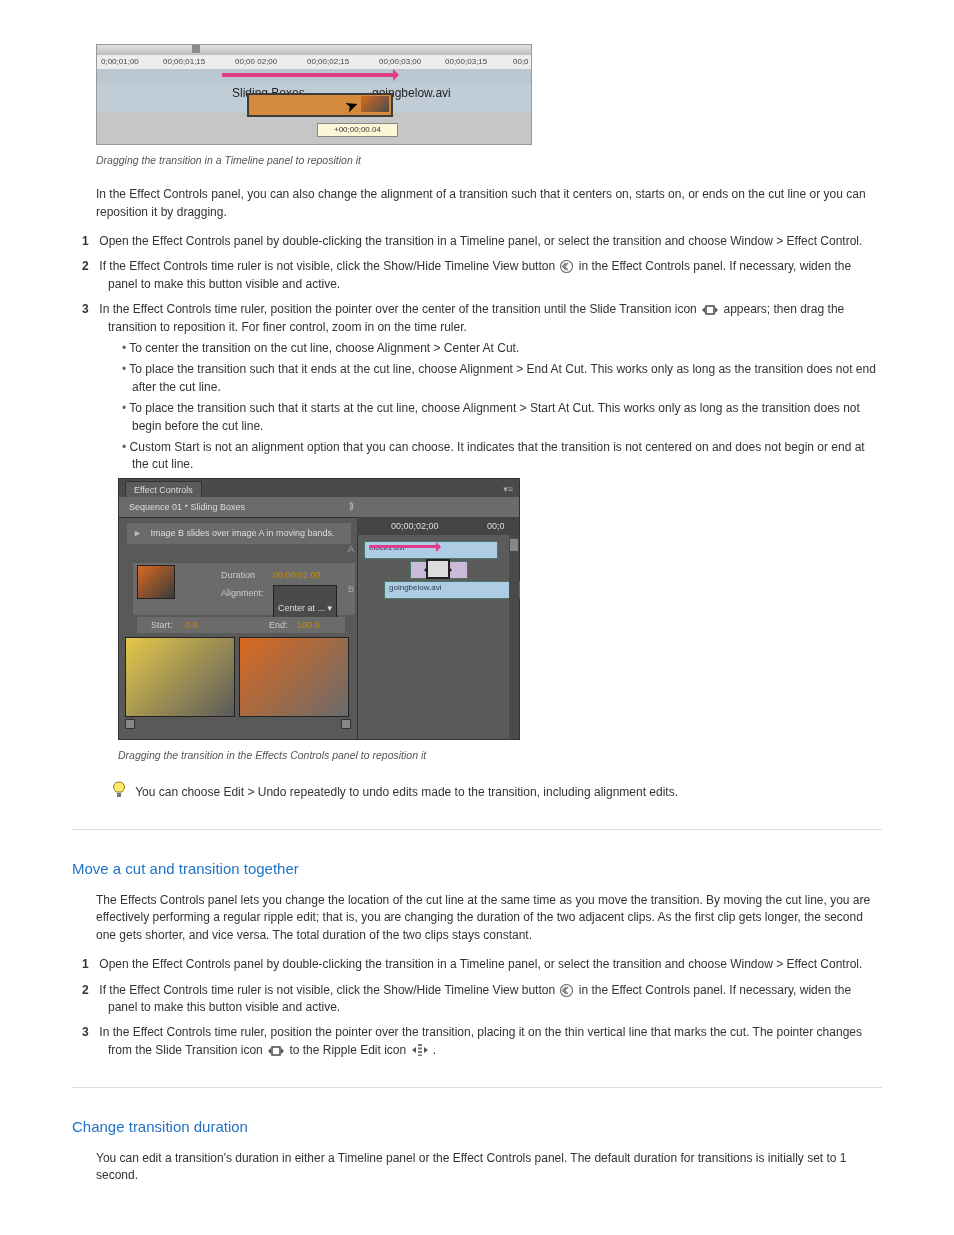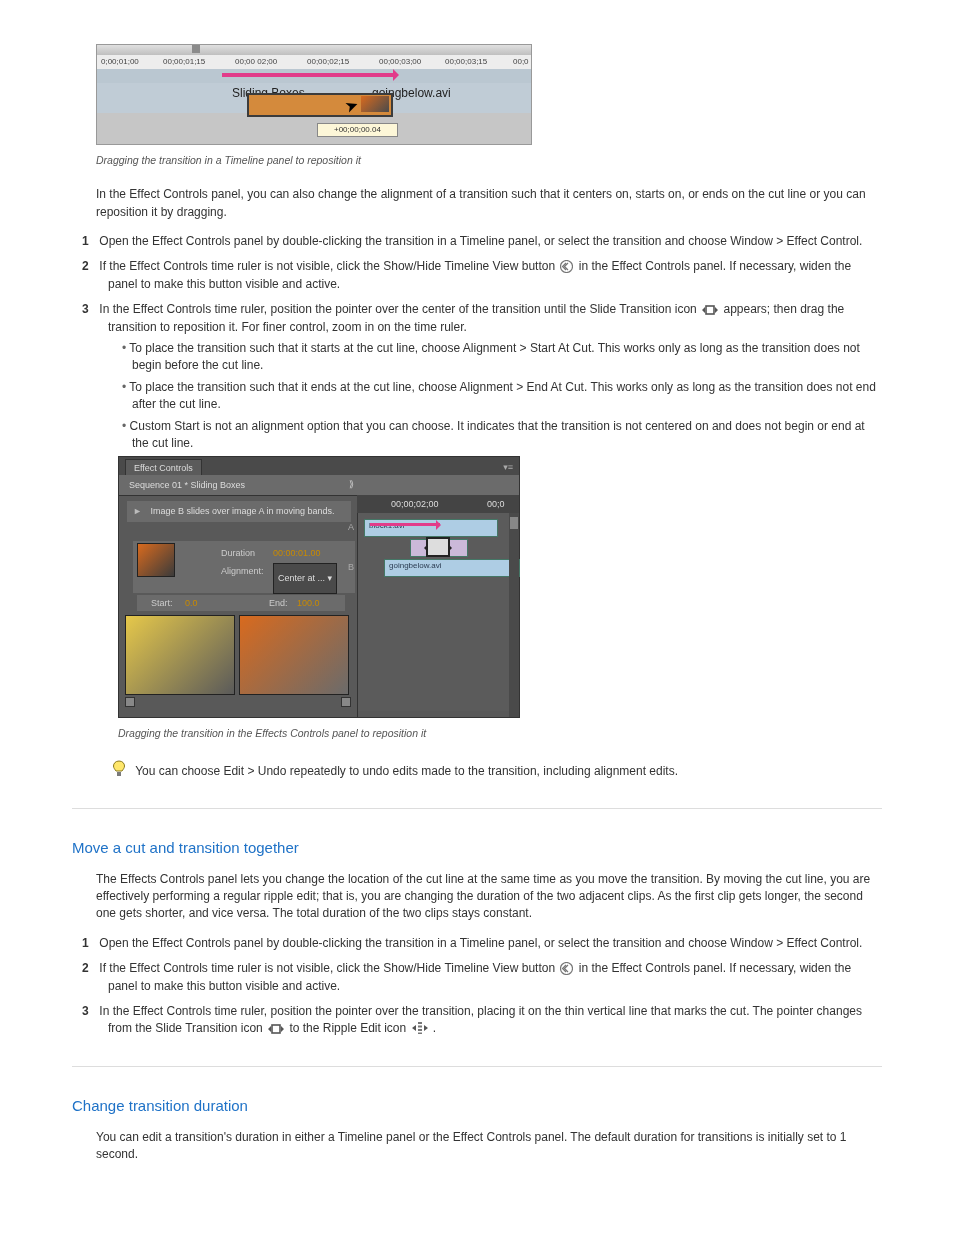--- a/index.html
+++ b/index.html
@@ -50,21 +50,21 @@
   .ec .left{position:absolute;left:0;top:38px;width:238px;bottom:0;border-right:1px solid #333}
   .ec .right{position:absolute;left:238px;right:0;top:18px;bottom:0}
   .ec .desc{position:absolute;left:8px;top:6px;right:6px;background:#6b6b6b;color:#ddd;padding:4px 6px}
   .ec .desc .tri{color:#bbb;margin-right:6px}
   .ec .row{position:absolute;left:14px;top:46px;background:#6b6b6b;padding:6px;width:210px;height:40px}
   .ec .row .th{position:absolute;left:4px;top:2px;width:36px;height:32px;background:linear-gradient(135deg,#d86a1e,#3b3b3b);border:1px solid #222}
   .ec .row .lbl{position:absolute;left:88px;color:#ccc}
   .ec .row .dur{top:6px}
   .ec .row .durv{position:absolute;left:140px;top:6px;color:#c98a00;}
   .ec .row .ali{top:24px}
-  .ec .row .aliv{position:absolute;left:140px;top:22px;background:#4a4a4a;border:1px solid #222;padding:8px 4px;color:#ddd}
+  .ec .row .aliv{position:absolute;left:140px;top:22px;background:#4a4a4a;border:1px solid #222;padding:16px 4px;color:#ddd}
   .ec .se{position:absolute;left:18px;top:100px;width:208px;height:16px;background:#6b6b6b}
   .ec .se .s{position:absolute;left:14px;top:2px;color:#ccc}
   .ec .se .sv{position:absolute;left:48px;top:2px;color:#c98a00}
   .ec .se .e{position:absolute;left:132px;top:2px;color:#ccc}
   .ec .se .ev{position:absolute;left:160px;top:2px;color:#c98a00}
   .ec .prev{position:absolute;left:6px;top:120px;width:226px;height:88px}
   .ec .prev .p{position:absolute;top:0;width:108px;height:78px;border:1px solid #222}
   .ec .prev .p.a{left:0;background:linear-gradient(135deg,#e6c84a,#5a5a5a)}
   .ec .prev .p.b{left:114px;background:linear-gradient(135deg,#d86a1e,#6b6b6b)}
   .ec .prev .knob{position:absolute;top:82px;width:8px;height:8px;background:#888;border:1px solid #333}
@@ -143,22 +143,23 @@
     <div class="step">
       <span class="step-num">3</span>
       <span>In the Effect Controls time ruler, position the pointer over the center of the transition until the Slide Transition icon </span>
       <svg class="ic" width="16" height="12" viewBox="0 0 16 12">
           <rect x="4" y="2" width="8" height="8" fill="none" stroke="#555" stroke-width="1.6"></rect>
           <path d="M0 6 L3 3 L3 9 Z M16 6 L13 3 L13 9 Z" fill="#555"></path>
         </svg>
       <span> appears; then drag the transition to reposition it. For finer control, zoom in on the time ruler.</span>
     </div>
 
+    <div class="bul">To center the transition on the cut line, choose Alignment &gt; Center At Cut.</div>
+    <div class="bul">To place the transition such that it ends at the cut line, choose Alignment &gt; End At Cut. This works only as long as the transition does not end after the cut line.</div>
     <div class="bul">To place the transition such that it starts at the cut line, choose Alignment &gt; Start At Cut. This works only as long as the transition does not begin before the cut line.</div>
-    <div class="bul">To place the transition such that it ends at the cut line, choose Alignment &gt; End At Cut. This works only as long as the transition does not end after the cut line.</div>
     <div class="bul">Custom Start is not an alignment option that you can choose. It indicates that the transition is not centered on and does not begin or end at the cut line.</div>
 
     <div class="fig" style="margin-left:22px">
       <div class="ec">
         <div class="tabbar">
           <span class="tab">Effect Controls</span>
           <span class="menu">▾≡</span>
         </div>
         <div class="hdr">
           <span class="path">Sequence 01 * Sliding Boxes</span>

